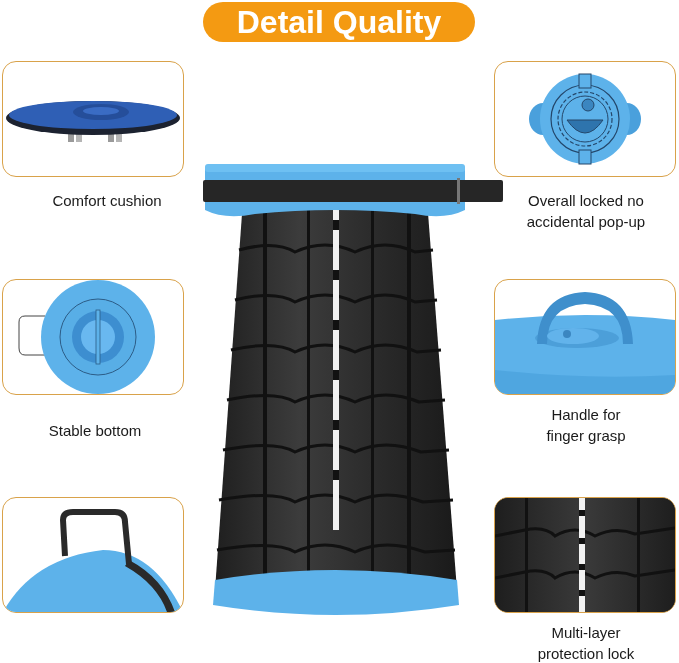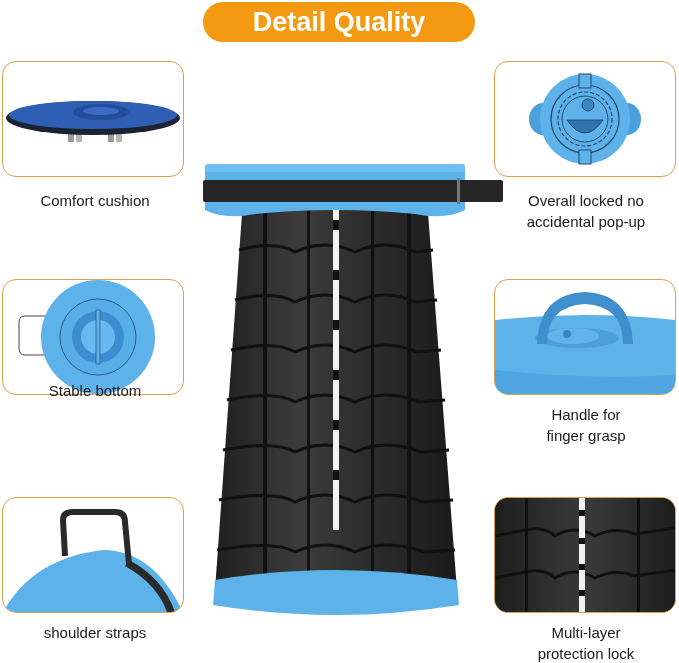--- a/index.html
+++ b/index.html
@@ -1,20 +1,20 @@
 <!DOCTYPE html>
 <html><head>
 <meta charset="utf-8">
 <style>
   html, body { margin:0; padding:0; background:#ffffff; }
   body { width:679px; height:663px; position:relative; overflow:hidden; font-family:"Liberation Sans", sans-serif; }
   .title-pill {
     position:absolute; left:203px; top:2px; width:272px; height:40px;
     background:#f49a12; border-radius:20px;
-    color:#fff; font-weight:bold; font-size:27px; line-height:40px; text-align:center;
+    color:#fff; font-weight:bold; font-size:32px; line-height:40px; text-align:center;
   }
   .card {
     position:absolute; width:180px; height:114px; border:1px solid #d9a24a; border-radius:14px;
     background:#fff; overflow:hidden;
   }
   .caption {
     position:absolute; width:190px; text-align:center; color:#1a1a1a; font-size:15px; line-height:21px;
   }
   .stool { position:absolute; left:195px; top:160px; width:310px; height:500px; }
 </style>
@@ -30,21 +30,21 @@
     <rect x="65" y="68" width="6" height="12" fill="#9a9a9a"></rect>
     <rect x="73" y="68" width="6" height="12" fill="#b5b5b5"></rect>
     <rect x="105" y="68" width="6" height="12" fill="#9a9a9a"></rect>
     <rect x="113" y="68" width="6" height="12" fill="#b5b5b5"></rect>
     <ellipse cx="90" cy="56" rx="87" ry="17" fill="#1c2230"></ellipse>
     <ellipse cx="90" cy="53" rx="84" ry="14" fill="#2f5fb5"></ellipse>
     <ellipse cx="98" cy="50" rx="28" ry="8" fill="#254e9a"></ellipse>
     <ellipse cx="98" cy="49" rx="18" ry="4" fill="#3a6cc4"></ellipse>
   </svg>
 </div>
-<div class="caption" style="left:0px; top:190px;">
+<div class="caption" style="left:12px; top:190px;">
   <span>Comfort cushion</span>
 </div>
 
 <div class="card" style="left:494px; top:61px;">
   <svg width="180" height="114" viewBox="0 0 180 114">
     <ellipse cx="48" cy="57" rx="14" ry="16" fill="#4aa0dc"></ellipse>
     <ellipse cx="132" cy="57" rx="14" ry="16" fill="#4aa0dc"></ellipse>
     <circle cx="90" cy="57" r="45" fill="#5db2ea"></circle>
     <circle cx="90" cy="57" r="34" fill="none" stroke="#24476b" stroke-width="1.2"></circle>
     <circle cx="90" cy="57" r="27" fill="none" stroke="#24476b" stroke-width="1.2" stroke-dasharray="4 2"></circle>
@@ -63,21 +63,21 @@
 <div class="card" style="left:2px; top:279px;">
   <svg width="180" height="114" viewBox="0 0 180 114">
     <path d="M42 36 L22 36 Q16 36 16 42 L16 68 Q16 75 22 75 L42 75" fill="none" stroke="#444" stroke-width="1"></path>
     <circle cx="95" cy="57" r="57" fill="#5db2ea"></circle>
     <circle cx="95" cy="57" r="38" fill="#58aee6" stroke="#2c5c86" stroke-width="1"></circle>
     <circle cx="95" cy="57" r="26" fill="#3d8ed0"></circle>
     <circle cx="95" cy="57" r="17" fill="#69b8f0"></circle>
     <rect x="93" y="30" width="4" height="54" fill="#5db2ea" stroke="#2c5c86" stroke-width="0.8"></rect>
   </svg>
 </div>
-<div class="caption" style="left:0px; top:380px;">
+<div class="caption" style="left:0px; top:420px;">
   <span>Stable bottom</span>
 </div>
 
 <div class="card" style="left:494px; top:279px;">
   <svg width="180" height="114" viewBox="0 0 180 114">
     <path d="M0 40 Q90 30 180 40 L180 114 L0 114 Z" fill="#5db2ea"></path>
     <path d="M0 90 Q90 100 180 95 L180 114 L0 114 Z" fill="#4fa6e0"></path>
     <ellipse cx="82" cy="58" rx="42" ry="10" fill="#4c9fd9"></ellipse>
     <path d="M42 64 Q44 14 90 12 Q136 14 138 64 L128 64 Q128 26 90 24 Q52 26 52 64 Z" fill="#3f8fcc"></path>
     <ellipse cx="78" cy="56" rx="26" ry="8" fill="#62b3eb"></ellipse>
@@ -90,21 +90,20 @@
 </div>
 
 <div class="card" style="left:2px; top:497px;">
   <svg width="180" height="114" viewBox="0 0 180 114">
     <path d="M0 114 Q30 60 100 52 Q150 52 180 114 Z" fill="#5db2ea"></path>
     <path d="M126 62 Q160 80 172 114 L164 114 Q154 86 122 68 Z" fill="#2a2a2a"></path>
     <path d="M62 58 L60 22 Q60 14 70 14 L112 14 Q122 14 122 24 L126 66" fill="none" stroke="#2a2a2a" stroke-width="6"></path>
   </svg>
 </div>
 <div class="caption" style="left:0px; top:622px;">
-  <div>shoulder straps</div>
 </div>
 
 <div class="card" style="left:494px; top:497px; background:#2b2b2b;">
   <svg width="180" height="114" viewBox="0 0 180 114">
     <defs>
       <linearGradient id="lg6" x1="0" x2="1">
         <stop offset="0" stop-color="#1e1e1e"></stop>
           <stop offset="0.5" stop-color="#3a3a3a"></stop>
           <stop offset="1" stop-color="#1e1e1e"></stop>
       </linearGradient>

